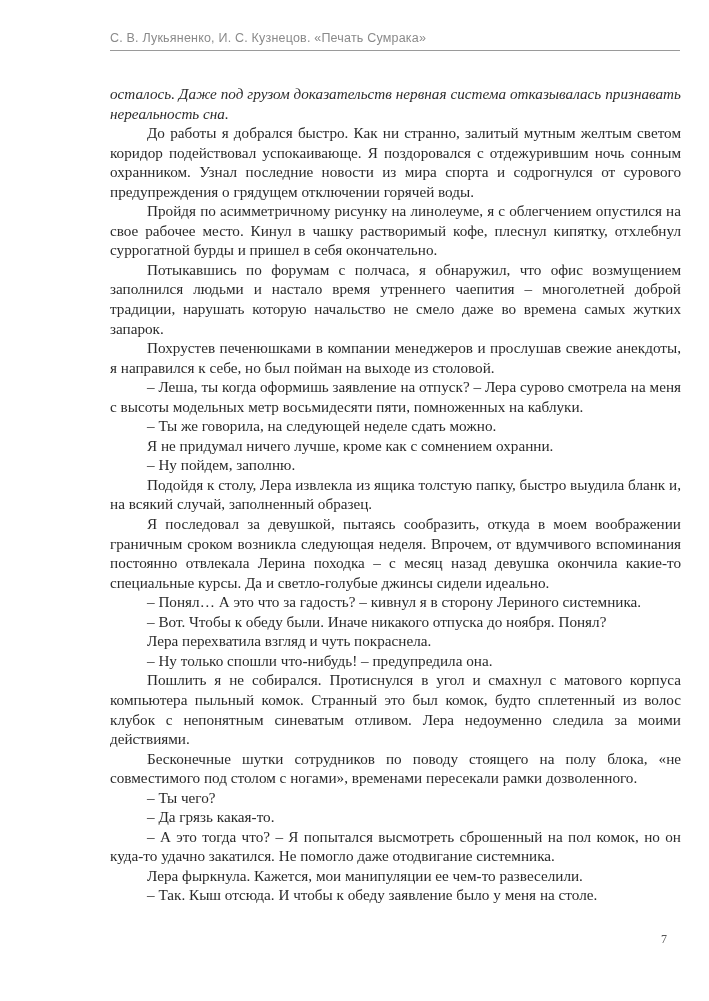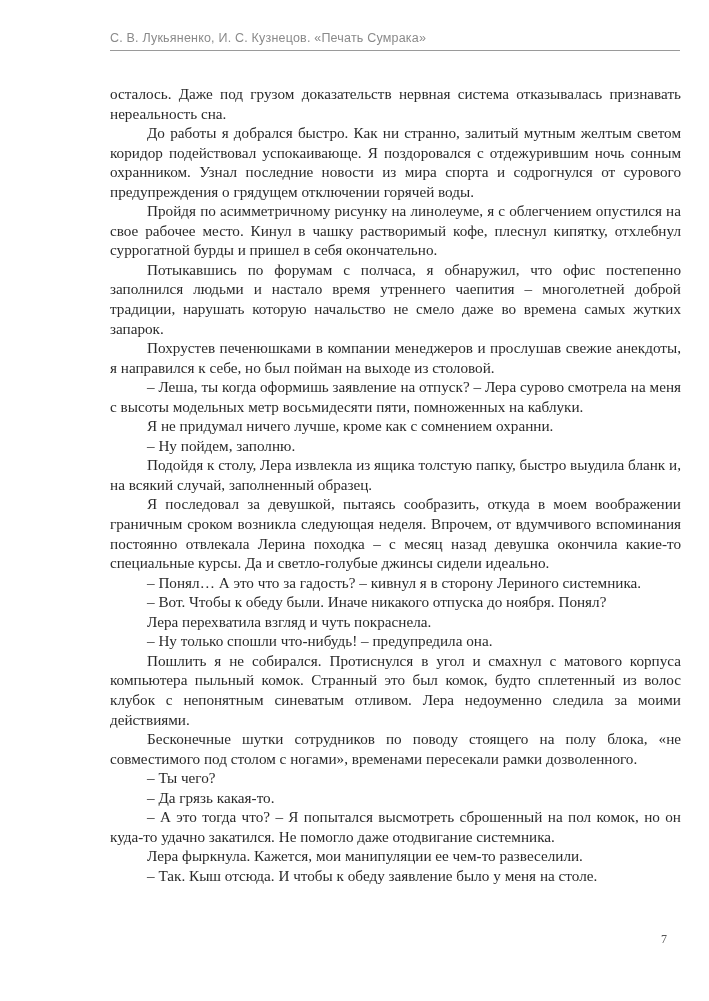--- a/index.html
+++ b/index.html
@@ -15,40 +15,41 @@
   .head-rule {
     position: absolute; left: 98px; top: 50px; width: 570px; height: 0;
     border-top: 1.5px solid #9a9a9a;
   }
   .body-text {
     position: absolute; left: 98px; top: 84px; width: 571px;
     font-family: "Liberation Serif", serif; font-size: 15.2px; line-height: 19.55px;
     color: #2a2a2a; text-align: justify; hyphens: manual;
   }
   .body-text p { margin: 0; text-indent: 37px; }
-  .body-text p.first { text-indent: 0; }
+  .body-text p.first { text-indent: 0; font-style: italic; }
   .page-number {
     position: absolute; left: 649px; top: 932px;
     font-family: "Liberation Serif", serif; font-size: 12px; color: #555;
   }
 </style>
 </head>
 <body>
 
 <div class="page">
   <div class="running-head">С.  В.  Лукьяненко, И.  С.  Кузнецов.  «Печать Сумрака»</div>
   <div class="head-rule"></div>
 
   <div class="body-text">
     <p class="first">осталось. Даже под грузом доказательств нервная система отказывалась признавать нере­альность сна.</p>
     <p>До работы я добрался быстро. Как ни странно, залитый мутным желтым светом кори­дор подействовал успокаивающе. Я поздоровался с отдежурившим ночь сонным охранни­ком. Узнал последние новости из мира спорта и содрогнулся от сурового предупреждения о грядущем отключении горячей воды.</p>
     <p>Пройдя по асимметричному рисунку на линолеуме, я с облегчением опустился на свое рабочее место. Кинул в чашку растворимый кофе, плеснул кипятку, отхлебнул суррогатной бурды и пришел в себя окончательно.</p>
-    <p>Потыкавшись по форумам с полчаса, я обнаружил, что офис постепенно заполнился людьми и настало время утреннего чаепития – многолетней доброй традиции, нарушать которую начальство не смело даже во времена самых жутких запарок.</p>
+    <p>Потыкавшись по форумам с полчаса, я обнаружил, что офис возмущением заполнился людьми и настало время утреннего чаепития – многолетней доброй традиции, нарушать которую начальство не смело даже во времена самых жутких запарок.</p>
     <p>Похрустев печенюшками в компании менеджеров и прослушав свежие анекдоты, я направился к себе, но был пойман на выходе из столовой.</p>
     <p>– Леша, ты когда оформишь заявление на отпуск? – Лера сурово смотрела на меня с высоты модельных метр восьмидесяти пяти, помноженных на каблуки.</p>
+    <p>– Ты же говорила, на следующей неделе сдать можно.</p>
     <p>Я не придумал ничего лучше, кроме как с сомнением охранни.</p>
     <p>– Ну пойдем, заполню.</p>
     <p>Подойдя к столу, Лера извлекла из ящика толстую папку, быстро выудила бланк и, на всякий случай, заполненный образец.</p>
     <p>Я последовал за девушкой, пытаясь сообразить, откуда в моем воображении гранич­ным сроком возникла следующая неделя. Впрочем, от вдумчивого вспоминания постоянно отвлекала Лерина походка – с месяц назад девушка окончила какие-то специальные курсы. Да и светло-голубые джинсы сидели идеально.</p>
     <p>– Понял… А это что за гадость? – кивнул я в сторону Лериного системника.</p>
     <p>– Вот. Чтобы к обеду были. Иначе никакого отпуска до ноября. Понял?</p>
     <p>Лера перехватила взгляд и чуть покраснела.</p>
     <p>– Ну только спошли что-нибудь! – предупредила она.</p>
     <p>Пошлить я не собирался. Протиснулся в угол и смахнул с матового корпуса компьютера пыльный комок. Странный это был комок, будто сплетенный из волос клубок с непонятным синеватым отливом. Лера недоуменно следила за моими действиями.</p>
     <p>Бесконечные шутки сотрудников по поводу стоящего на полу блока, «не совместимого под столом с ногами», временами пересекали рамки дозволенного.</p>

